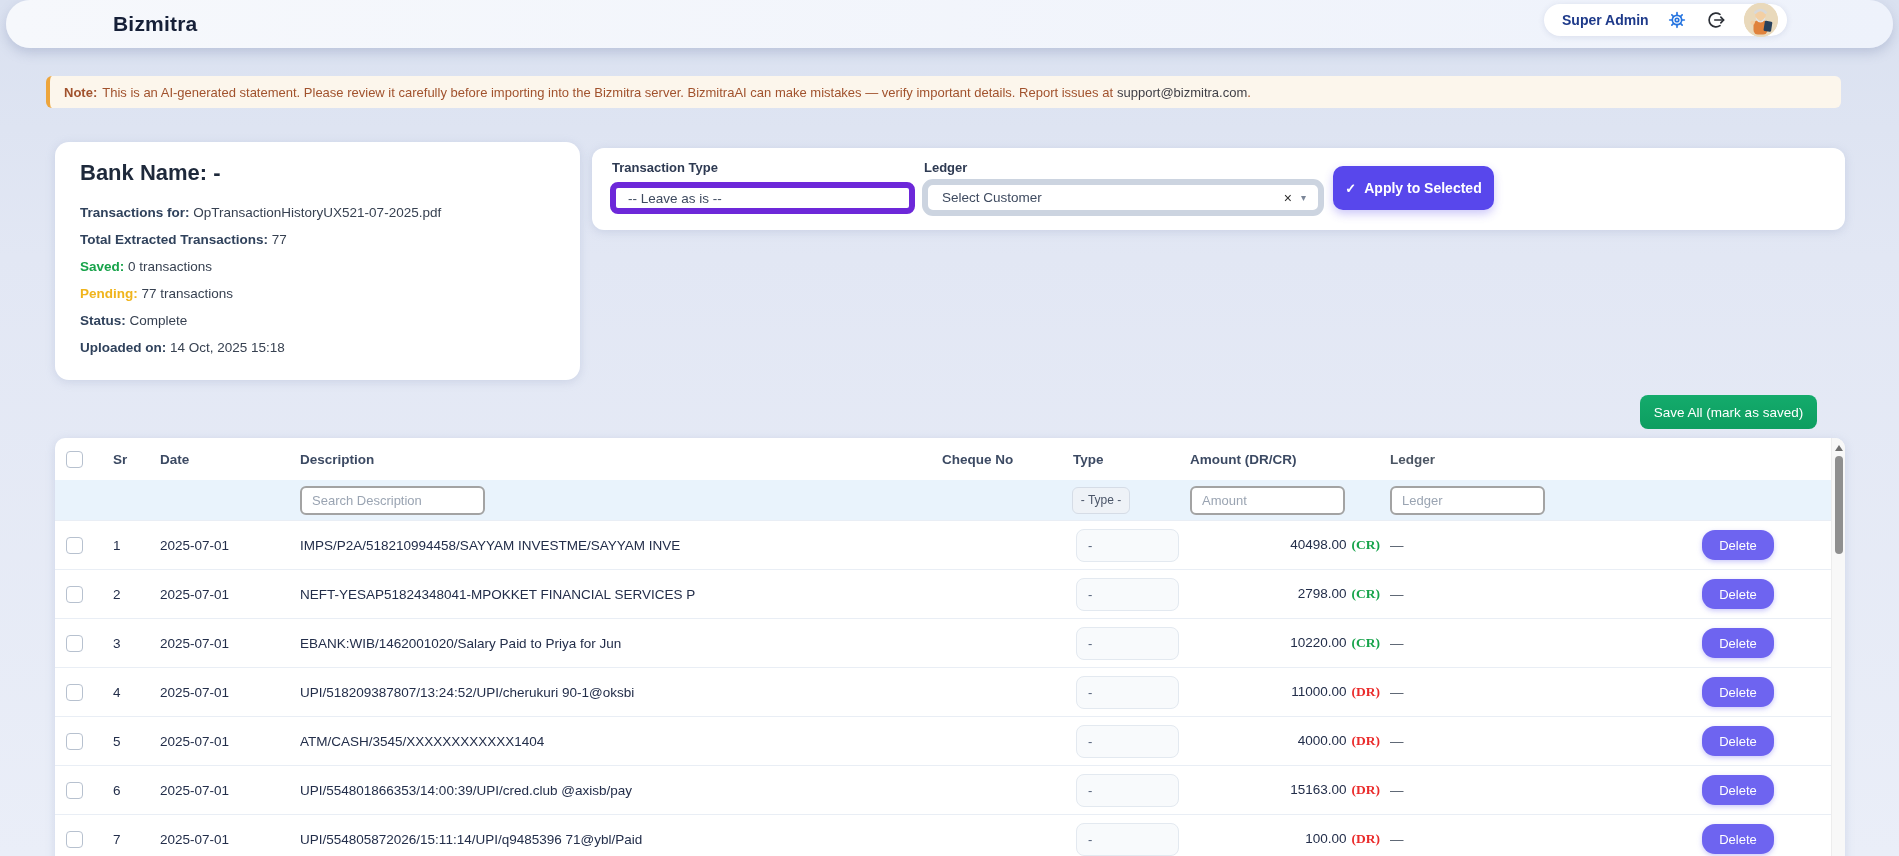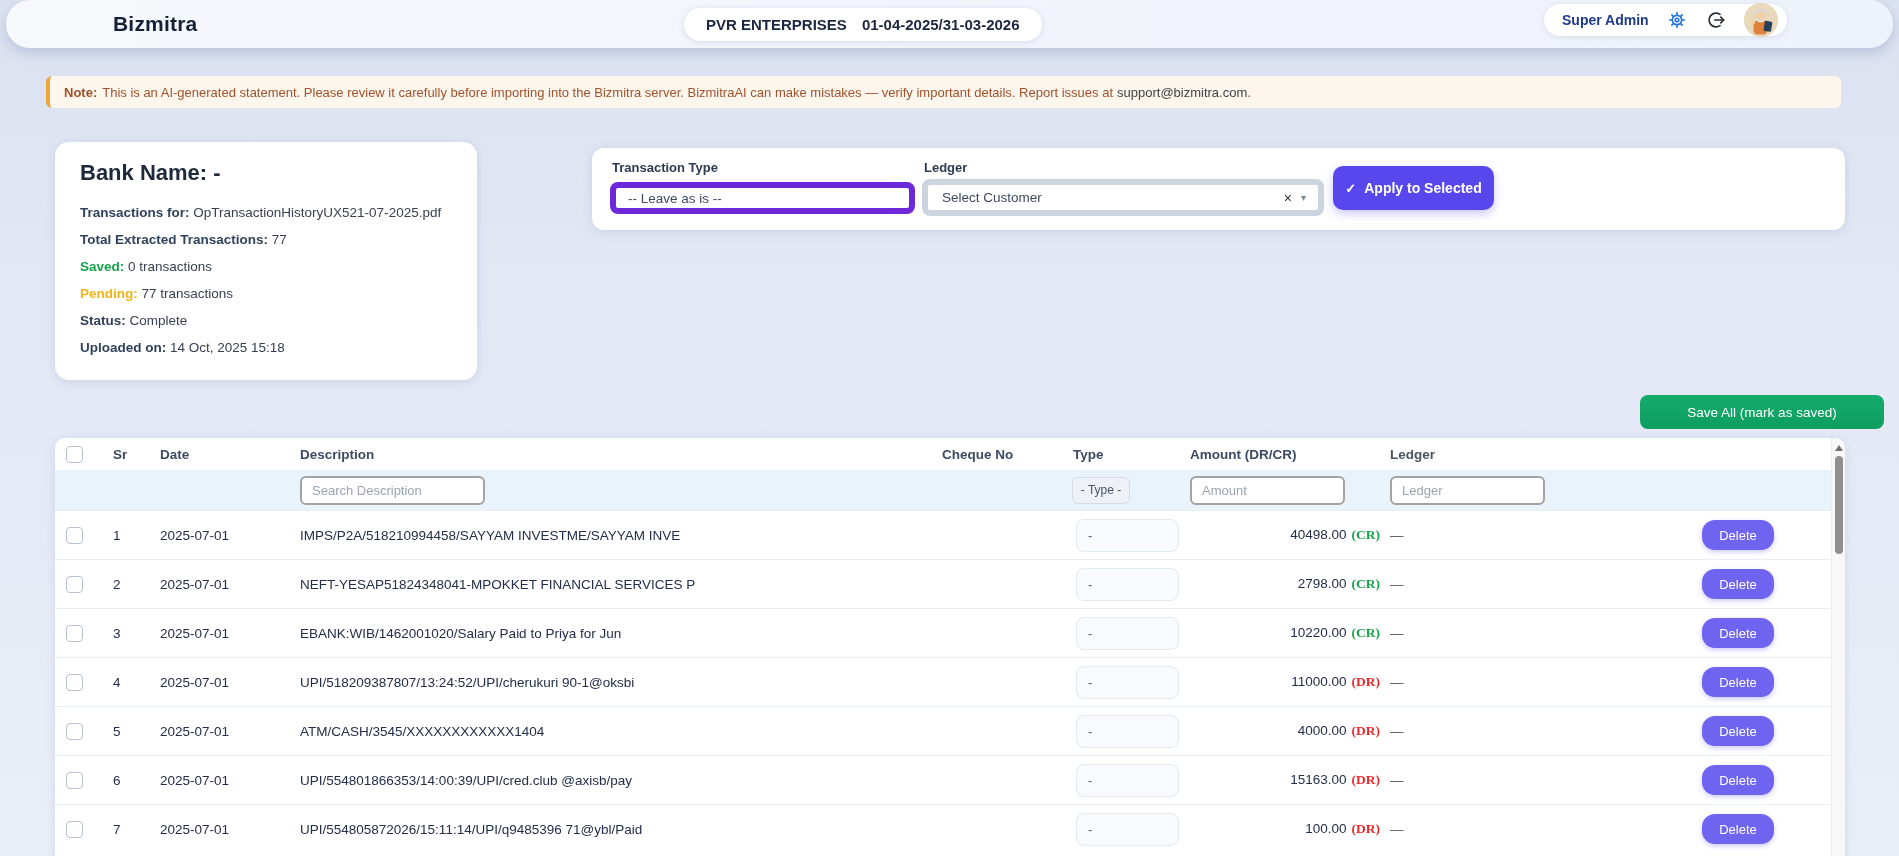--- a/index.html
+++ b/index.html
@@ -49,21 +49,21 @@
     position:absolute; left:46px; top:76px; width:1795px; height:32px;
     background:#fcf6ec; border-left:4px solid #eda53c; border-radius:6px;
     display:flex; align-items:center; padding-left:14px;
     font-size:13px; color:#a1522d; white-space:nowrap;
   }
   .note-banner .note-label { font-weight:700; margin-right:5px; }
   .note-banner .note-email { color:#3f3f46; margin-left:4px; }
 
   
   .summary-card {
-    position:absolute; left:55px; top:142px; width:422px; height:238px;
+    position:absolute; left:55px; top:142px; width:525px; height:238px;
     background:#ffffff; border-radius:14px;
     box-shadow:0 2px 10px rgba(140,155,190,.28);
     padding:18px 25px;
   }
   .summary-card h2 { font-size:22px; font-weight:700; color:#1e293b; margin-bottom:13px; }
   .summary-line { font-size:13.5px; color:#374151; line-height:27px; white-space:nowrap; }
   .summary-line .lbl { font-weight:700; color:#30425c; }
   .summary-line .lbl.green { color:#17a34a; }
   .summary-line .lbl.amber { color:#f0b41c; }
 
@@ -74,54 +74,54 @@
     box-shadow:0 2px 10px rgba(140,155,190,.28);
   }
   .field-label { position:absolute; font-size:13px; font-weight:600; color:#2e3a52; }
   .lbl-type { left:20px; top:12px; }
   .lbl-ledger { left:332px; top:12px; }
   .select-box {
     position:absolute; background:#fff; border:6px solid #6d28d9; border-radius:8px;
     display:flex; align-items:center; font-size:13.5px; color:#3e4a5f; cursor:pointer;
   }
   .tx-type-select { left:18px; top:34px; width:305px; height:32px; padding-left:12px; }
-  .ledger-select  { left:330px; top:31px; width:402px; height:37px; padding:0 12px 0 14px; border-color:#ccd4e0; }
+  .ledger-select  { left:330px; top:31px; width:402px; height:37px; padding:0 12px 0 14px; border-color:#ccd4e0;border-radius:11px; }
   .ledger-select .sel-text { flex:1; }
   .ledger-select .clear-x { font-size:14px; color:#2d2d2d; margin-right:9px; }
   .ledger-select .caret { font-size:10px; color:#7b8698; }
   .apply-btn {
     position:absolute; left:741px; top:18px; width:161px; height:44px;
     background:#5847ec; border:none; border-radius:10px;
     color:#fff; font-size:14px; font-weight:600; font-family:inherit;
     display:flex; align-items:center; justify-content:center; gap:8px; cursor:pointer;
     box-shadow:0 4px 10px rgba(88,72,236,.30);
   }
   .apply-btn .chk { font-size:13px; }
 
   
   .save-all-btn {
-    position:absolute; left:1640px; top:395px; width:244px; height:34px;
+    position:absolute; left:1640px; top:395px; width:177px; height:34px;
     background:linear-gradient(180deg,#14ab6c,#0d9e60); border:none; border-radius:8px;
     color:#fff; font-size:13.5px; font-weight:500; font-family:inherit; cursor:pointer;
   }
 
   
   .table-card {
     position:absolute; left:55px; top:438px; width:1790px; height:430px;
     background:#ffffff; border-radius:10px 10px 0 0;
     box-shadow:0 2px 10px rgba(140,155,190,.28);
     overflow:hidden;
   }
   .table-inner { position:absolute; left:0; top:0; width:1776px; }
   .trow {
     display:grid;
     grid-template-columns:45px 50px 140px 650px 130px 120px 190px 150px 1fr;
     align-items:center;
   }
-  .thead-row { height:32px; font-size:13.5px; font-weight:700; color:#3c4a63; }
+  .thead-row { height:42px; font-size:13.5px; font-weight:700; color:#3c4a63; }
   .filter-row { height:40px; background:#e9f3fc; }
   .data-row { height:49px; border-top:1px solid #e9eef5; font-size:13.5px; color:#232e4a; }
 
   .c-check { padding-left:11px; }
   .checkbox {
     display:block; width:17px; height:17px; border:1.5px solid #b7c1cf;
     border-radius:4px; background:#fff; cursor:pointer;
   }
   .c-sr { padding-left:13px; }
   .c-date { padding-left:10px; }
@@ -175,24 +175,20 @@
   .vscroll .scroll-thumb {
     width:8px; height:98px; margin:0 auto; background:#8f8f8f; border-radius:6px; cursor:pointer;
   }
 </style>
 </head>
 <body>
 
 <div class="app-header">
   <div class="brand">Bizmitra</div>
 
-  <div class="company-badge">
-    <span class="company">PVR ENTERPRISES</span>
-    <span class="period">01-04-2025/31-03-2026</span>
-  </div>
 
   <div class="user-pill">
     <span class="user-role">Super Admin</span>
     <span class="icon-btn">
       <svg width="20" height="20" viewBox="0 0 24 24" fill="none" stroke="#2574e0" stroke-width="2" stroke-linecap="round">
         <circle cx="12" cy="12" r="5.6"></circle>
         <circle cx="12" cy="12" r="2.1"></circle>
         <path d="M12 3.2v3 M12 17.8v3 M3.2 12h3 M17.8 12h3 M5.8 5.8l2.1 2.1 M16.1 16.1l2.1 2.1 M18.2 5.8L16.1 7.9 M7.9 16.1l-2.1 2.1"></path>
       </svg>
     </span>

